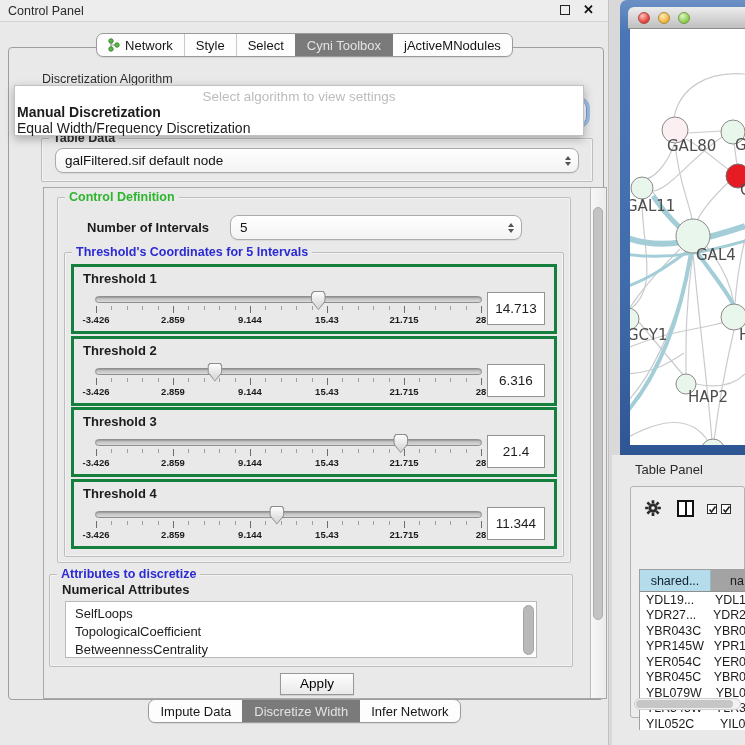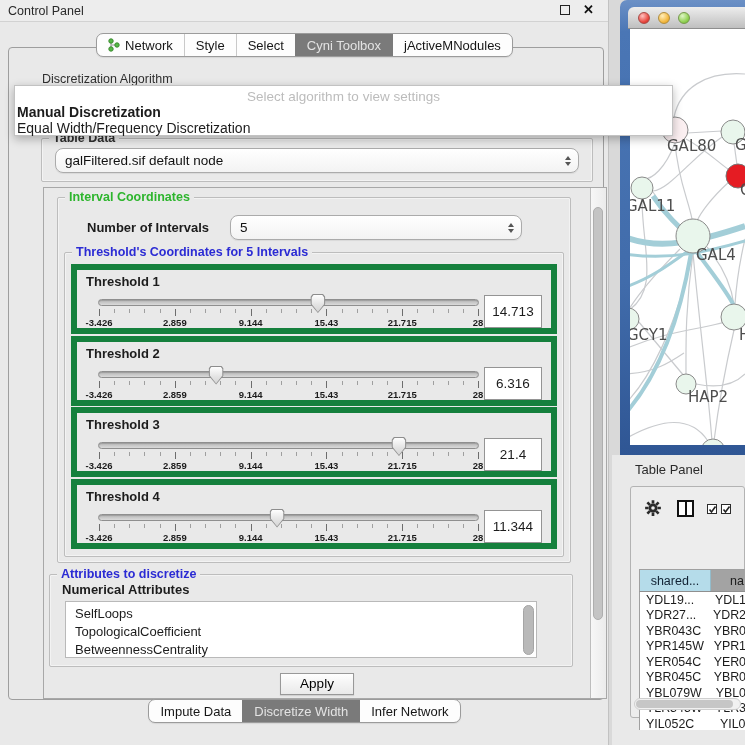--- a/index.html
+++ b/index.html
@@ -49,21 +49,21 @@
   .stepper { position:absolute; right:7px; top:50%; transform:translateY(-50%);
              display:flex; flex-direction:column; align-items:center; gap:2px; }
   .tri-up { width:0; height:0; border-left:3.5px solid transparent; border-right:3.5px solid transparent;
             border-bottom:4.5px solid #555; }
   .tri-dn { width:0; height:0; border-left:3.5px solid transparent; border-right:3.5px solid transparent;
             border-top:4.5px solid #555; }
 
   
   .algo-label { position:absolute; left:33px; top:24px; font-size:12.5px; color:#2f2f2f; z-index:2; }
   .algo-combo { left:46px; top:52px; width:532px; z-index:3; }
-  .algo-popup { position:absolute; left:5px; top:37px; width:659px; height:51px; background:#fff;
+  .algo-popup { position:absolute; left:5px; top:37px; width:570px; height:51px; background:#fff;
                 border:1px solid #c2c2c2; box-shadow:0 3px 9px rgba(0,0,0,.28); z-index:30; }
   .algo-ph  { position:absolute; top:3px; left:0; width:100%; text-align:center;
               color:#bcbcbc; font-size:13.5px; }
   .algo-op1 { position:absolute; left:2px; top:18px; font-size:14px; font-weight:bold; }
   .algo-op2 { position:absolute; left:2px; top:34px; font-size:14px; }
 
   
   .g-tabledata { left:32px; top:90px; width:552px; height:44px; }
 
   
@@ -73,21 +73,21 @@
           background:linear-gradient(90deg,#f7f7f7,#ebebeb); border-left:1px solid #bdbdbd; }
   .sb-v .thumbv { position:absolute; left:2px; top:19px; width:10px; height:413px;
                   background:#c4c4c4; border:1px solid #aeaeae; border-radius:6px; }
 
   .g-interval { left:13px; top:9px; width:514px; height:366px; }
   .noi-label { position:absolute; left:29px; top:22px; font-size:13px; font-weight:bold; }
   .noi-combo { left:172px; top:17px; width:292px; }
   .g-thresholds { left:6px; top:54px; width:500px; height:305px; }
 
   .thr-panel { position:relative; margin:0 6px 1.5px; height:70px; background:#e9e9e9;
-               border:6px solid #15803d; padding:3px 9px; }
+               border:3px solid #15803d; padding:3px 9px; }
   .thr-panel:first-of-type { margin-top:11px; }
   .thr-label { font-size:13px; font-weight:bold; margin-top:1px; }
   .thr-row { display:flex; align-items:flex-start; }
   .sliderbox { flex:1; padding:0 5px 0 12px; position:relative; }
   .rail { position:relative; margin-top:10px; }
   .track { height:7px; border-radius:4px; border:1px solid #8f8f8f;
            background:linear-gradient(180deg,#b6b6b6,#dadada);
            box-shadow:inset 0 1px 1px rgba(0,0,0,.15); }
   .thumb { position:absolute; top:-5px; width:15px; height:19px; transform:translateX(-50%); }
   .thumb i { position:absolute; display:block;
@@ -220,21 +220,21 @@
         <div class="stepper">
             <i class="tri-up"></i>
             <i class="tri-dn"></i>
           </div>
       </div>
     </div>
 
     <div class="settings">
 
       <div class="group g-interval">
-        <span class="legend green">Interval Coordinates</span>
+        <span class="legend green">Control Definition</span>
         <span class="noi-label">Number of Intervals</span>
         <div class="combo noi-combo">
           <span>5</span>
           <div class="stepper">
               <i class="tri-up"></i>
               <i class="tri-dn"></i>
             </div>
         </div>
 
         <div class="group g-thresholds">

